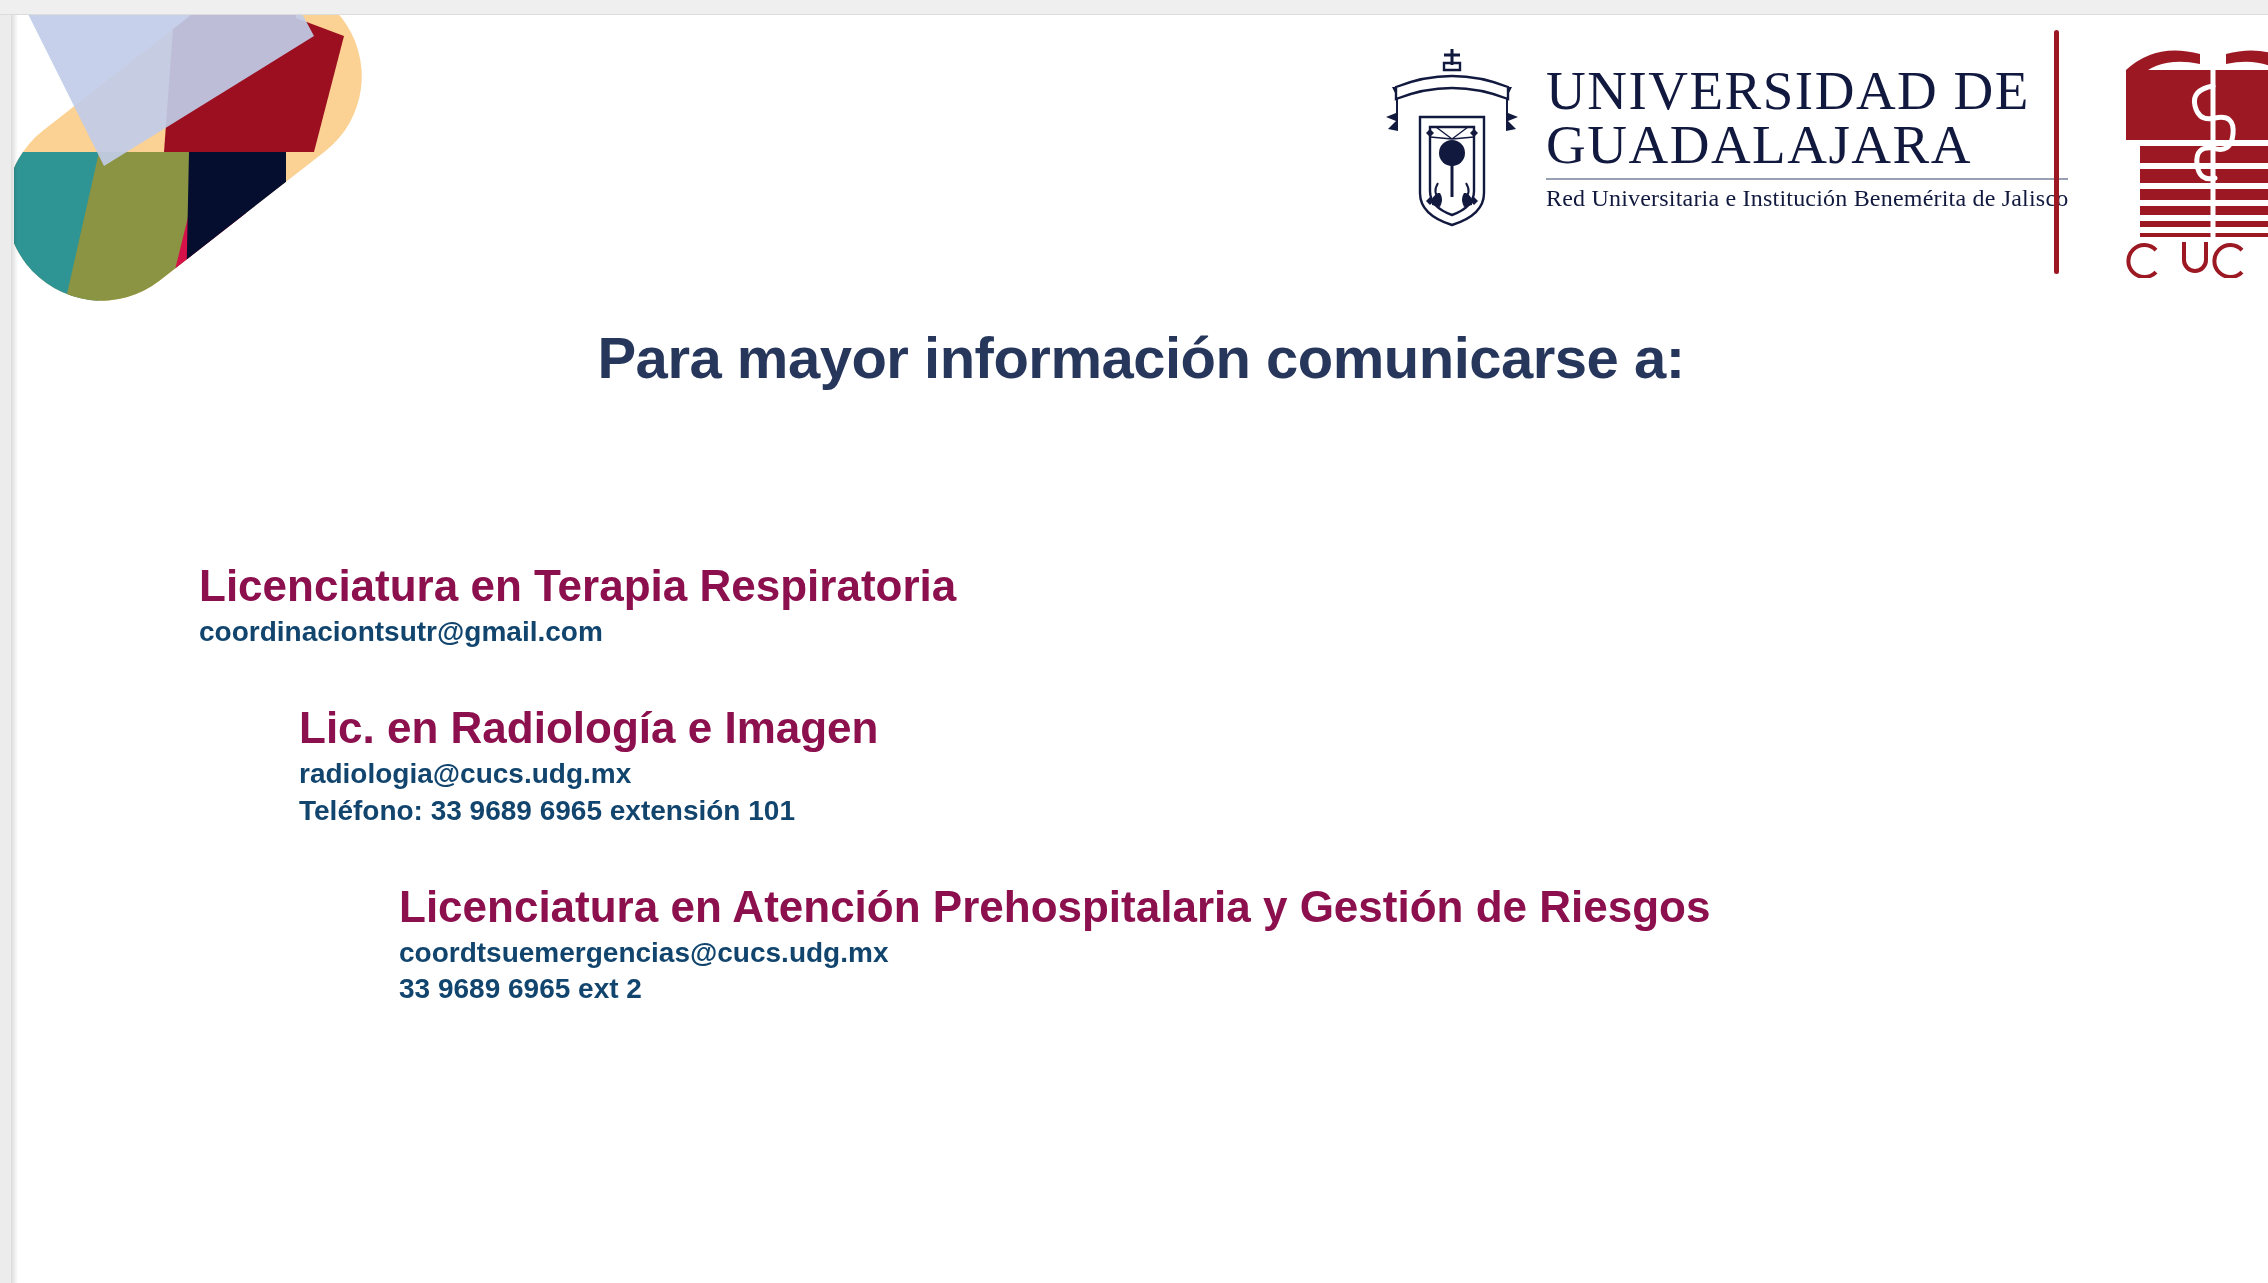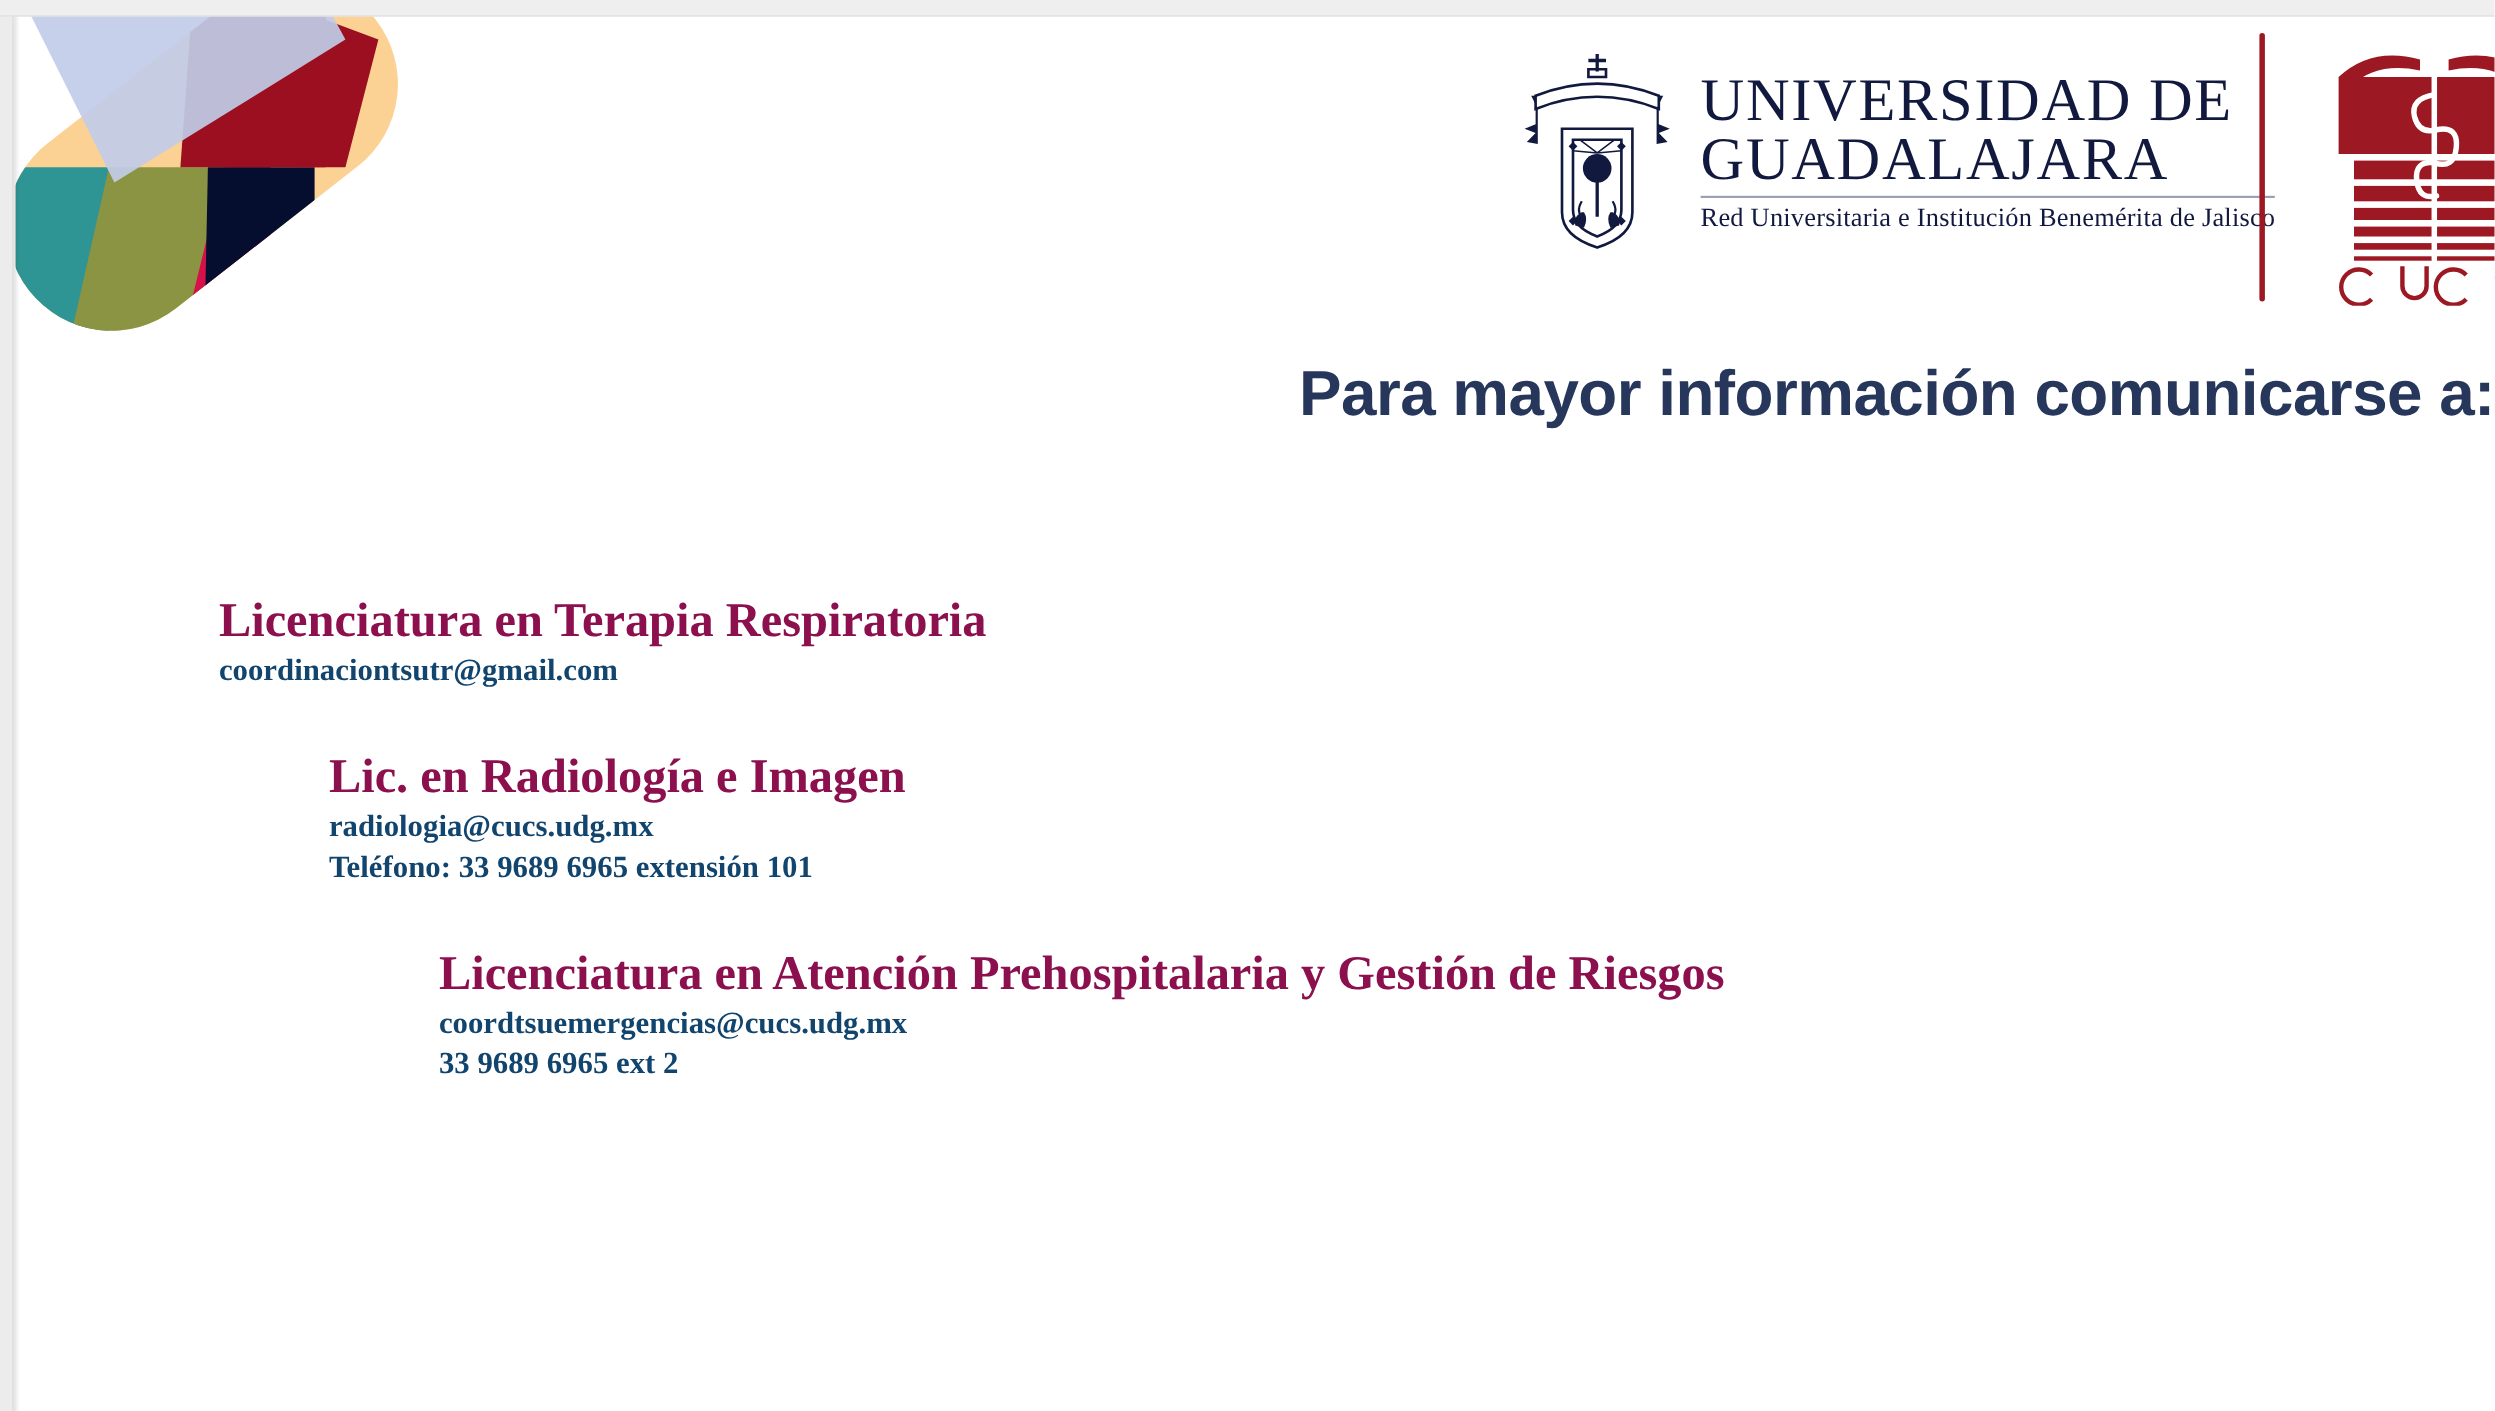--- a/index.html
+++ b/index.html
@@ -133,36 +133,35 @@
     z-index: 10;
   }
   .logo-cucs svg { display: block; width: 100%; height: 100%; }
 
   
   .slide-title {
     position: absolute;
     left: 0;
     top: 310px;
     width: 2254px;
-    text-align: right;
+    text-align: center;
     font-size: 58px;
     font-weight: bold;
     color: #27375c;
     letter-spacing: -0.5px;
     z-index: 12;
   }
 
   
   .contacts {
     position: absolute;
     left: 0;
-    top: 524px;
+    top: 546px;
     width: 2254px;
     z-index: 12;
-    font-family: Liberation Serif, serif;
   }
   .contact-block { margin-bottom: 52px; }
   .contact-block:last-child { margin-bottom: 0; }
   .program-name {
     font-size: 44px;
     font-weight: bold;
     color: #8c0f4e;
     line-height: 1.18;
     margin-bottom: 2px;
   }

